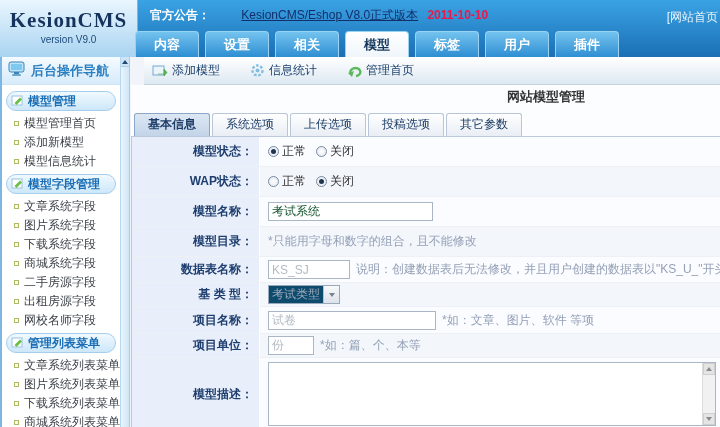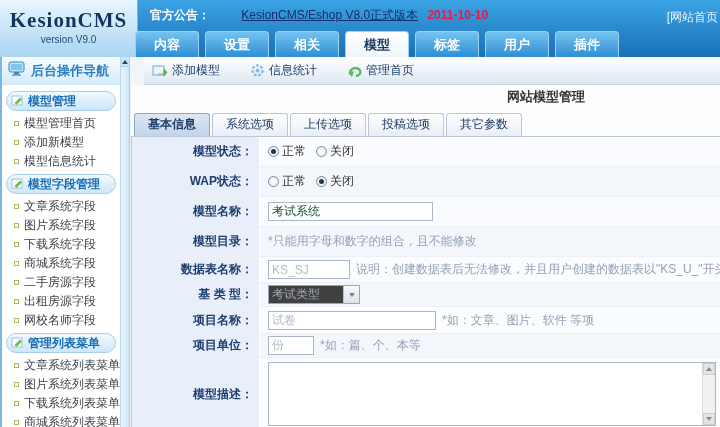--- a/index.html
+++ b/index.html
@@ -124,21 +124,21 @@
   .radio.checked:after { content:""; width:5px; height:5px; border-radius:50%; background:#20364f; }
   
   .tin {
     height:19px; border:1px solid #aab6c6; background:#fff;
     font-family:inherit; font-size:12px; padding:0 3px; color:#14532d;
   }
   .tin.dim { color:#b3bac4; }
   .w165 { width:165px; } .w82 { width:82px; } .w168 { width:168px; } .w46 { width:46px; }
   
   .sel {
-    width:92px; height:19px; border:1px solid #9aa8bc; background:#404040;
+    width:72px; height:19px; border:1px solid #9aa8bc; background:#0c4a6e;
     display:flex; cursor:default;
   }
   .sel-val { flex:1; padding-left:3px; color:#a0a9b8; }
   .sel-arrow {
     width:16px; height:17px; flex:none; border-left:1px solid #b8c2d0;
     background:linear-gradient(#f7f9fb,#dde3ea);
     display:flex; align-items:center; justify-content:center;
   }
   .sel-arrow:after { content:""; border-left:3px solid transparent; border-right:3px solid transparent; border-top:4px solid #7a828e; }
   

